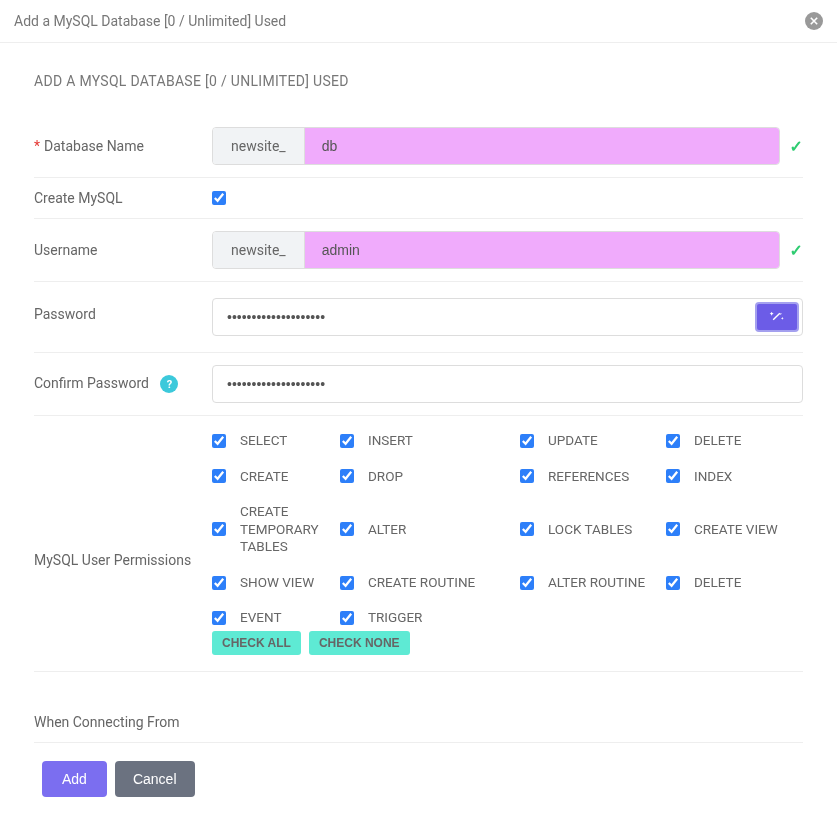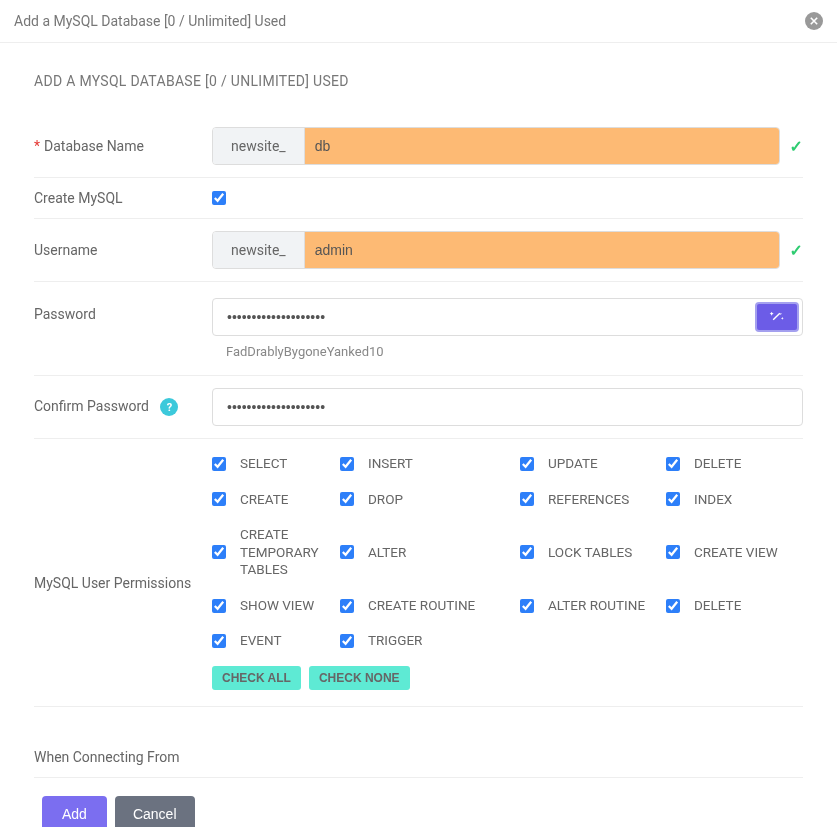--- a/index.html
+++ b/index.html
@@ -10,31 +10,31 @@
 .content{padding:30px 34px 20px}
 .section-title{color:#777;font-size:14px;letter-spacing:.3px;margin-bottom:26px}
 .row{display:flex;align-items:center;border-bottom:1px solid #eee;padding:12px 0}
 .row.tall{align-items:flex-start;padding:16px 0}
 .label-col{width:178px;flex-shrink:0;color:#666;font-size:14px}
 .label-col.pad{padding-top:8px}
 .req{color:#e53935;margin-right:4px}
 .field-col{flex:1;display:flex;align-items:center;gap:10px}
 .input-group{display:flex;flex:1;border:1px solid #ddd;border-radius:4px;overflow:hidden;background:#fff}
 .prefix{background:#f1f3f5;color:#666;padding:10px 18px;border-right:1px solid #ddd;font-size:14px}
-.text-input{flex:1;border:none;padding:10px 10px;font-size:14px;color:#555;outline:none;background:#fdba74}
+.text-input{flex:1;border:none;padding:10px 17px;font-size:14px;color:#555;outline:none;background:#f0abfc}
 .full-input{flex:1;border:1px solid #ddd;border-radius:4px;padding:10px 14px;font-size:14px;color:#555;outline:none;background:#fff}
 .check-icon{color:#2ecc71;font-size:16px;font-weight:bold;flex-shrink:0}
 .pwd-wrap{position:relative;flex:1}
 .pwd-wrap .full-input{width:100%;padding-right:60px}
 .magic-btn{position:absolute;right:4px;top:4px;bottom:4px;width:44px;background:#6c5ce7;border:2px solid #a4a0ef;border-radius:4px;display:flex;align-items:center;justify-content:center;cursor:pointer}
 .magic-btn svg{width:16px;height:16px;fill:#fff}
 .pwd-plain{color:#888;font-size:13px;margin-top:8px;padding-left:14px}
 .help-icon{width:18px;height:18px;border-radius:50%;background:#3cc9db;color:#fff;display:inline-flex;align-items:center;justify-content:center;font-size:11px;font-weight:bold;margin-left:8px}
 .perms{flex:1}
-.perm-grid{display:grid;grid-template-columns:120px 172px 138px 1fr;row-gap:18px;column-gap:8px;margin-bottom:16px}
+.perm-grid{display:grid;grid-template-columns:120px 172px 138px 1fr;row-gap:18px;column-gap:8px;margin-bottom:4px}
 .perm{display:flex;align-items:center;gap:14px}
 .perm input{width:14px;height:14px;accent-color:#2d7ff9;cursor:pointer;flex-shrink:0}
 .perm span{color:#666;font-size:13.5px;line-height:1.3}
 .chips{display:flex;gap:8px}
 .chip{background:#5eead4;border:none;border-radius:3px;padding:5px 10px;font-size:12px;color:#666;cursor:pointer;font-weight:600}
 .actions{display:flex;gap:8px;margin-top:18px;padding-left:8px}
 .btn-primary{background:#7b6ef0;color:#fff;border:none;border-radius:4px;padding:10px 20px;font-size:14px;cursor:pointer}
 .btn-secondary{background:#6b7280;color:#fff;border:none;border-radius:4px;padding:10px 18px;font-size:14px;cursor:pointer}
 input[type=checkbox].single{width:14px;height:14px;accent-color:#2d7ff9;cursor:pointer}
 </style>
@@ -86,21 +86,20 @@
     <div class="label-col pad">Password</div>
     <div style="flex:1">
       <div class="pwd-wrap">
         <input class="full-input" value="••••••••••••••••••••" style="">
         <button class="magic-btn">
           <svg viewBox="0 0 24 24">
               <path d="M7 17L17 7l-1.5-1.5L5.5 15.5 7 17zm11-11l1 1-1.5 1.5-1-1L18 6zM4 4l1 2 2 1-2 1-1 2-1-2-2-1 2-1 1-2zm16 8l.7 1.4 1.4.7-1.4.7-.7 1.4-.7-1.4-1.4-.7 1.4-.7.7-1.4z"></path>
             </svg>
         </button>
       </div>
-      <div class="pwd-plain">FadDrablyBygoneYanked10</div>
     </div>
   </div>
 
   <div class="row">
     <div class="label-col">
       <span>Confirm Password</span>
       <span class="help-icon">?</span>
     </div>
     <div class="field-col">
       <input class="full-input" value="••••••••••••••••••••" style="">

